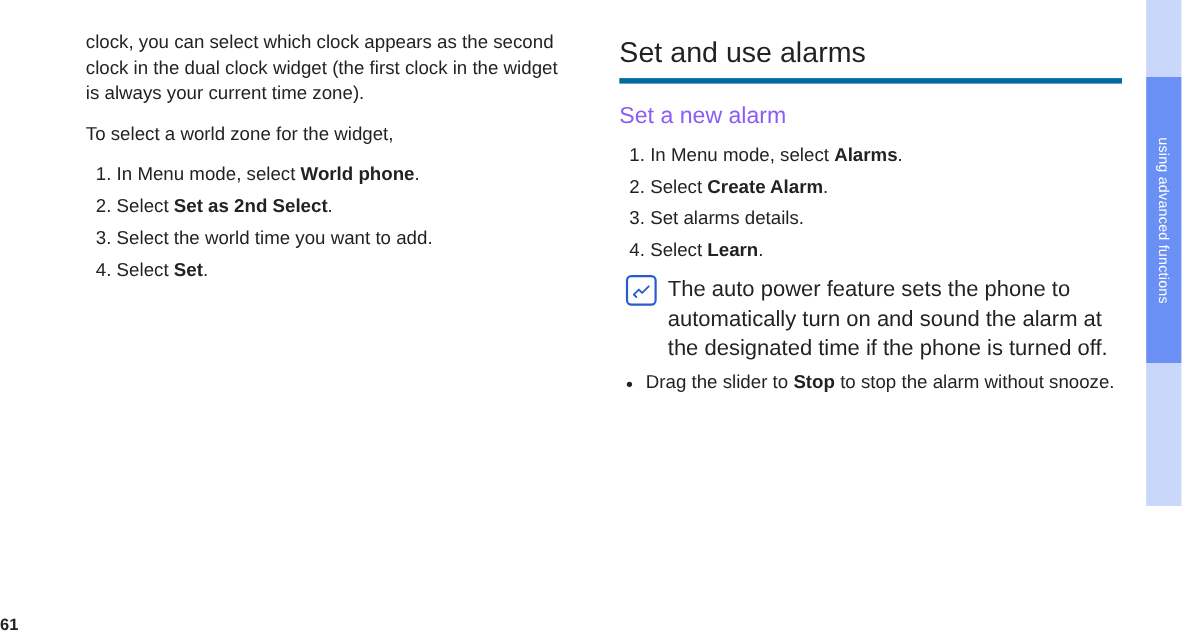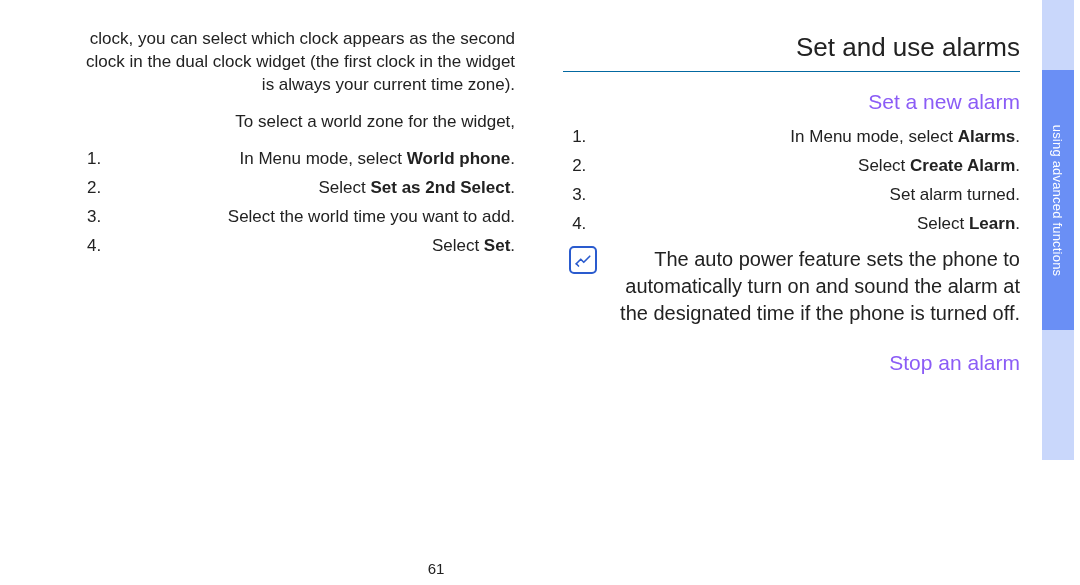--- a/index.html
+++ b/index.html
@@ -7,35 +7,34 @@
   .page {
     position: relative;
     width: 1080px;
     height: 585px;
     background: #fff;
   }
   .columns {
     display: flex;
     gap: 48px;
     padding: 28px 60px 0 78px;
-    text-align: right;
   }
   .col {
     width: 440px;
     font-size: 17px;
     line-height: 1.35;
     color: #222;
   }
   .col-right { width: 460px; }
   .para { margin-bottom: 14px; }
   .section-title {
     font-size: 26px;
     font-weight: 400;
     color: #222;
-    border-bottom: 1px solid #0369a1;
+    border-bottom: 5px solid #0369a1;
     padding-bottom: 6px;
     margin-bottom: 8px;
     margin-top: 2px;
   }
   .sub-title {
     font-size: 21px;
     color: #8b5cf6;
     margin: 16px 0 10px 0;
     font-weight: 400;
   }
@@ -111,23 +110,23 @@
     white-space: nowrap;
     color: #fff;
     font-size: 13px;
     letter-spacing: 0.2px;
   }
   .page-num {
     position: absolute;
     bottom: 8px;
     left: 0;
     width: 872px;
-    text-align: center;
     font-size: 15px;
     color: #222;
+    font-weight: bold;
   }
 </style>
 </head>
 <body>
 
 <div class="page">
 
   <div class="columns">
 
     <div class="col">
@@ -141,35 +140,37 @@
       </ol>
     </div>
 
     <div class="col col-right">
       <h2 class="section-title">Set and use alarms</h2>
 
       <h3 class="sub-title">Set a new alarm</h3>
       <ol class="steps">
         <li><span>In Menu mode, select </span><span class="bold">Alarms</span><span>.</span></li>
         <li><span>Select </span><span class="bold">Create Alarm</span><span>.</span></li>
-        <li><span>Set alarm turned.</span><span class="bold"></span><span></span></li>
+        <li><span>Set alarms details.</span><span class="bold"></span><span></span></li>
         <li><span>Select </span><span class="bold">Learn</span><span>.</span></li>
       </ol>
 
       <div class="note-row">
         <div class="note-icon">
           <svg width="18" height="18" viewBox="0 0 24 24" fill="none" stroke="#2a5bce" stroke-width="2.2" stroke-linecap="round" stroke-linejoin="round">
             <path d="M3 17l6-6 4 4 8-8"></path>
             <path d="M3 17l3 3"></path>
           </svg>
         </div>
         <div class="note-text">The auto power feature sets the phone to automatically turn on and sound the alarm at the designated time if the phone is turned off.</div>
       </div>
 
-      <h3 class="sub-title" style="margin-top:22px;">Stop an alarm</h3>
+      <ul class="bullets">
+        <li><span>Drag the slider to </span><span class="bold">Stop</span><span> to stop the alarm without snooze.</span></li>
+      </ul>
     </div>
 
   </div>
 
   <div class="side-tab">
     <div class="tab-top"></div>
     <div class="tab-mid">
       <span class="tab-label">using advanced functions</span>
     </div>
     <div class="tab-bot"></div>

